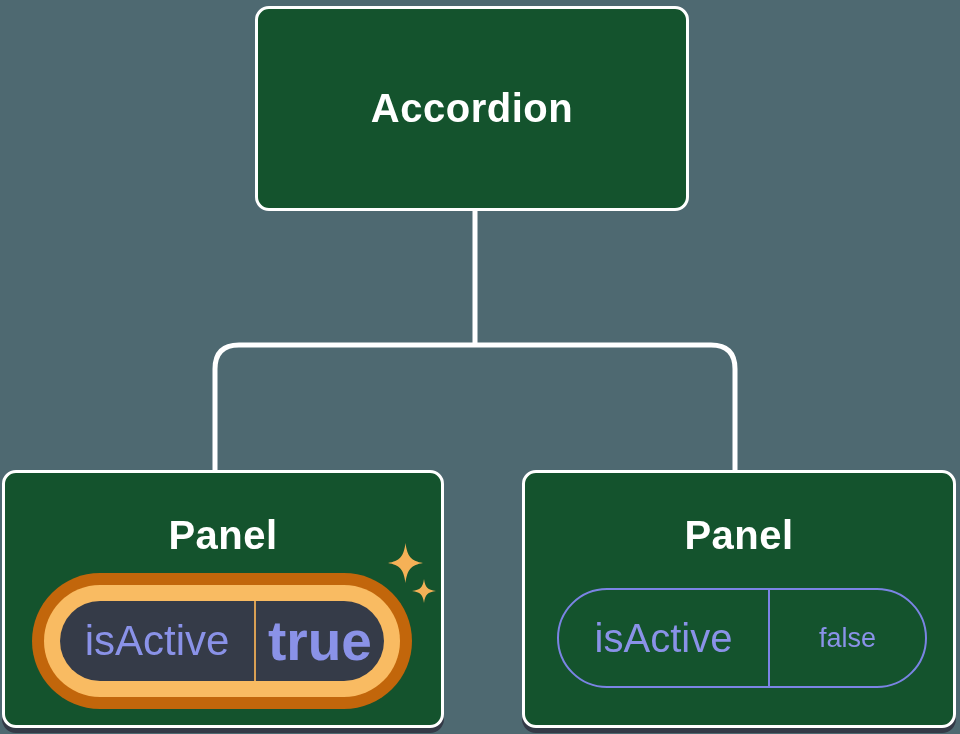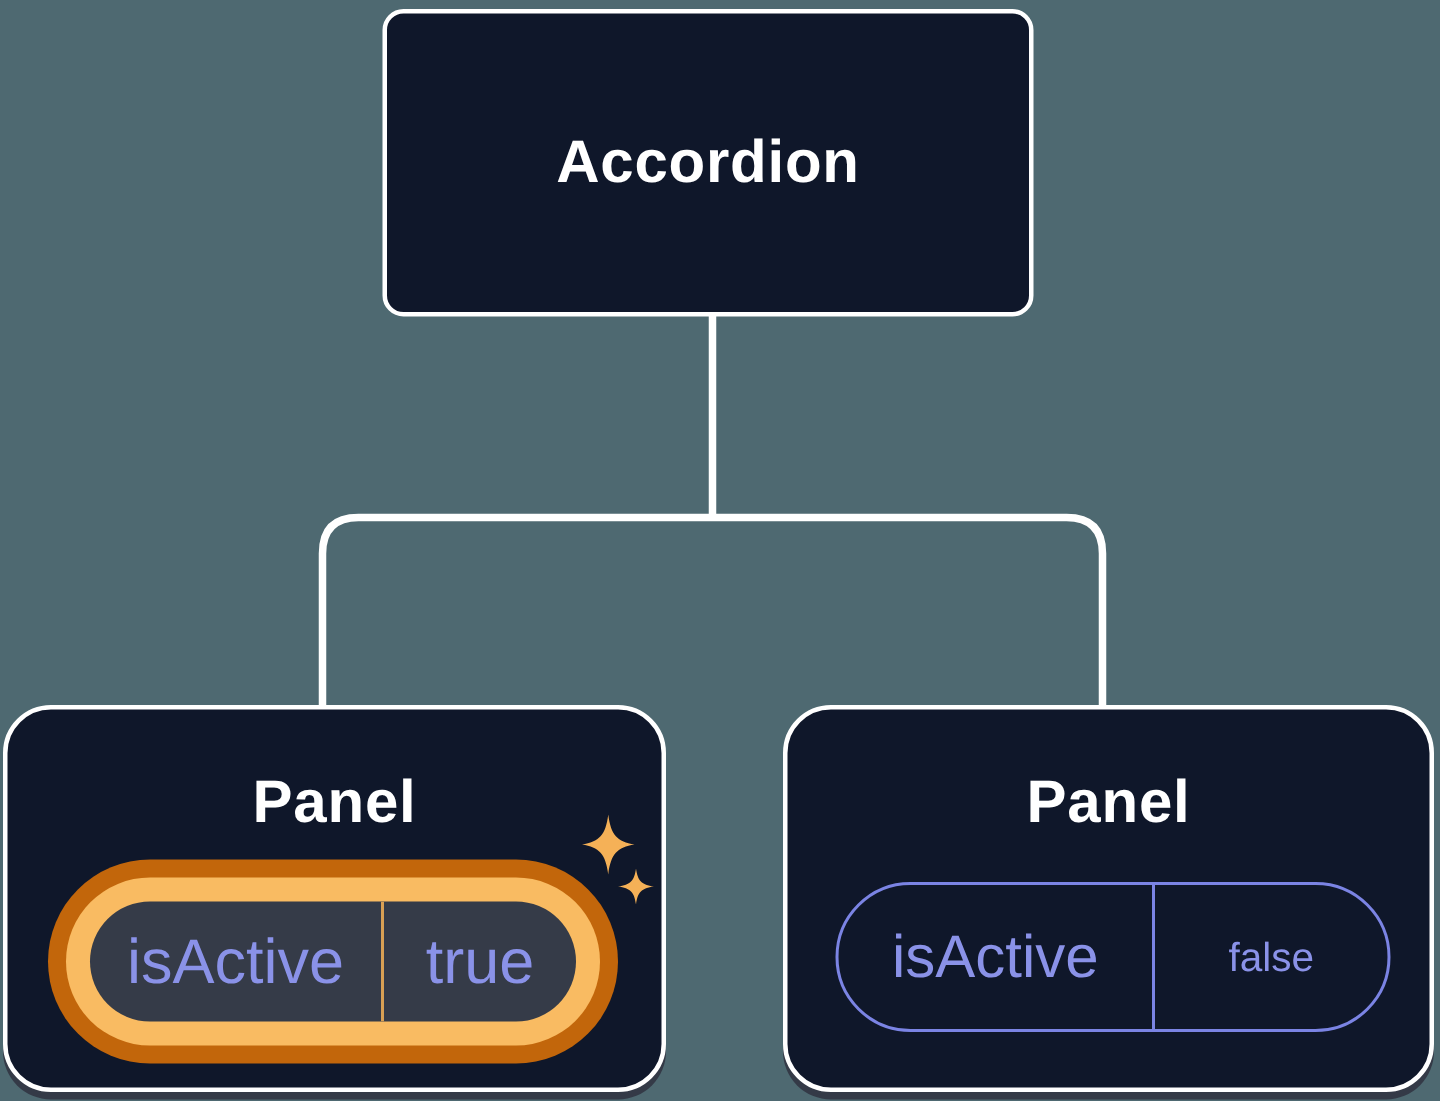--- a/index.html
+++ b/index.html
@@ -7,37 +7,36 @@
     width:960px;height:734px;overflow:hidden;
     background:#4e6971;
     font-family:"Liberation Sans", sans-serif;
     position:relative;
   }
   .stage{position:absolute;inset:0;}
   .connectors{position:absolute;inset:0;pointer-events:none;}
 
   .node{
     position:absolute;
-    background:#0f172a;
+    background:#14532d;
     border:3px solid #ffffff;
     border-radius:14px;
     box-sizing:border-box;
     color:#ffffff;
   }
   .node-root{
     left:255px;top:6px;width:434px;height:205px;
     display:flex;align-items:center;justify-content:center;
   }
   .node-title{
     font-size:40px;font-weight:600;color:#ffffff;letter-spacing:.5px;
   }
   .panel{
     width:442px;height:258px;top:470px;
     box-shadow:0 5px 0 #343a47;
-    border-radius:32px;
   }
   .panel-left{left:2px;}
   .panel-right{left:522px;width:434px;}
   .panel .node-title{
     position:absolute;left:0;right:0;top:40px;text-align:center;
   }
 
   
   .pill-glow{
     position:absolute;left:27px;top:100px;
@@ -52,21 +51,21 @@
     width:100%;height:100%;box-sizing:border-box;
     background:#353b48;border-radius:999px;
     display:flex;align-items:stretch;overflow:hidden;
   }
   .pill-core .cell-key{
     width:194px;display:flex;align-items:center;justify-content:center;
     font-size:42px;color:#8a92e8;
   }
   .pill-core .cell-val{
     flex:1;display:flex;align-items:center;justify-content:center;
-    font-size:42px;color:#8a92e8;font-weight:400;
+    font-size:55px;color:#8a92e8;font-weight:700;
   }
   .divider-orange{width:2px;background:#d9a054;}
 
   
   .pill-plain{
     position:absolute;left:32px;top:115px;
     width:370px;height:100px;box-sizing:border-box;
     border:2.5px solid #7b84e4;border-radius:999px;
     display:flex;align-items:stretch;overflow:hidden;
   }

